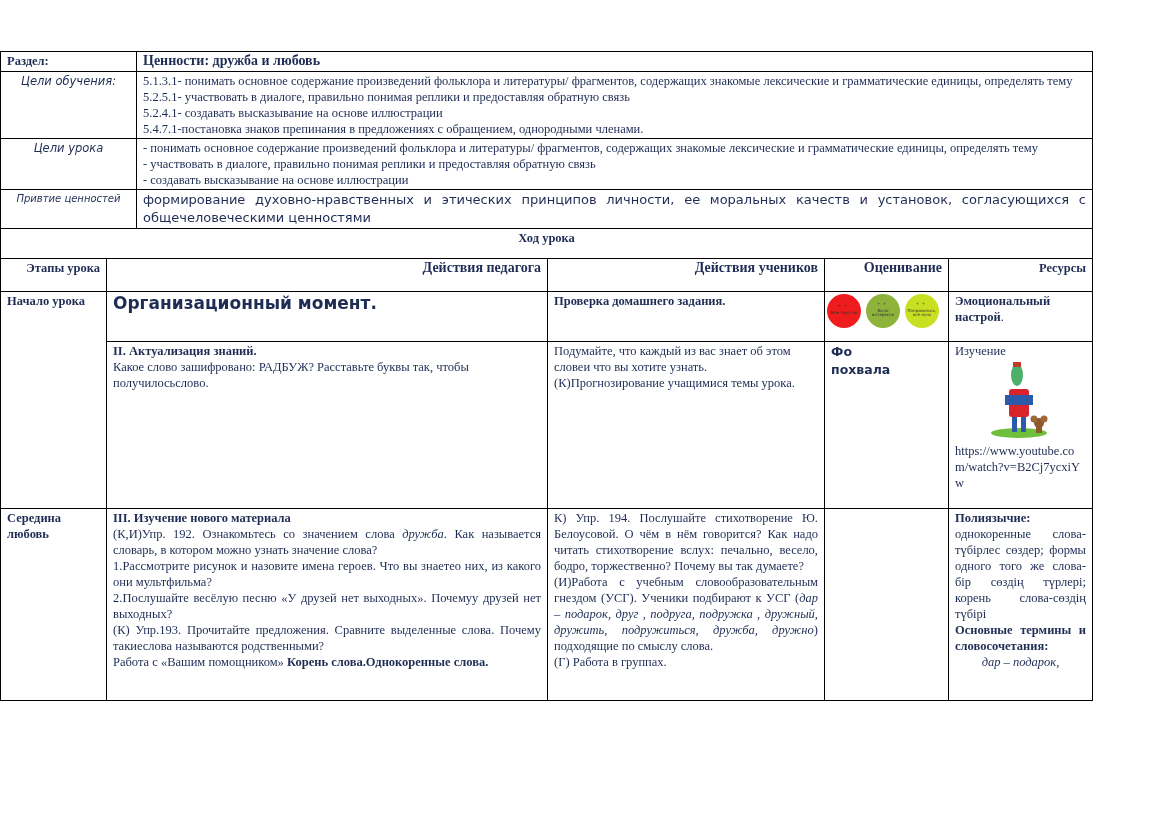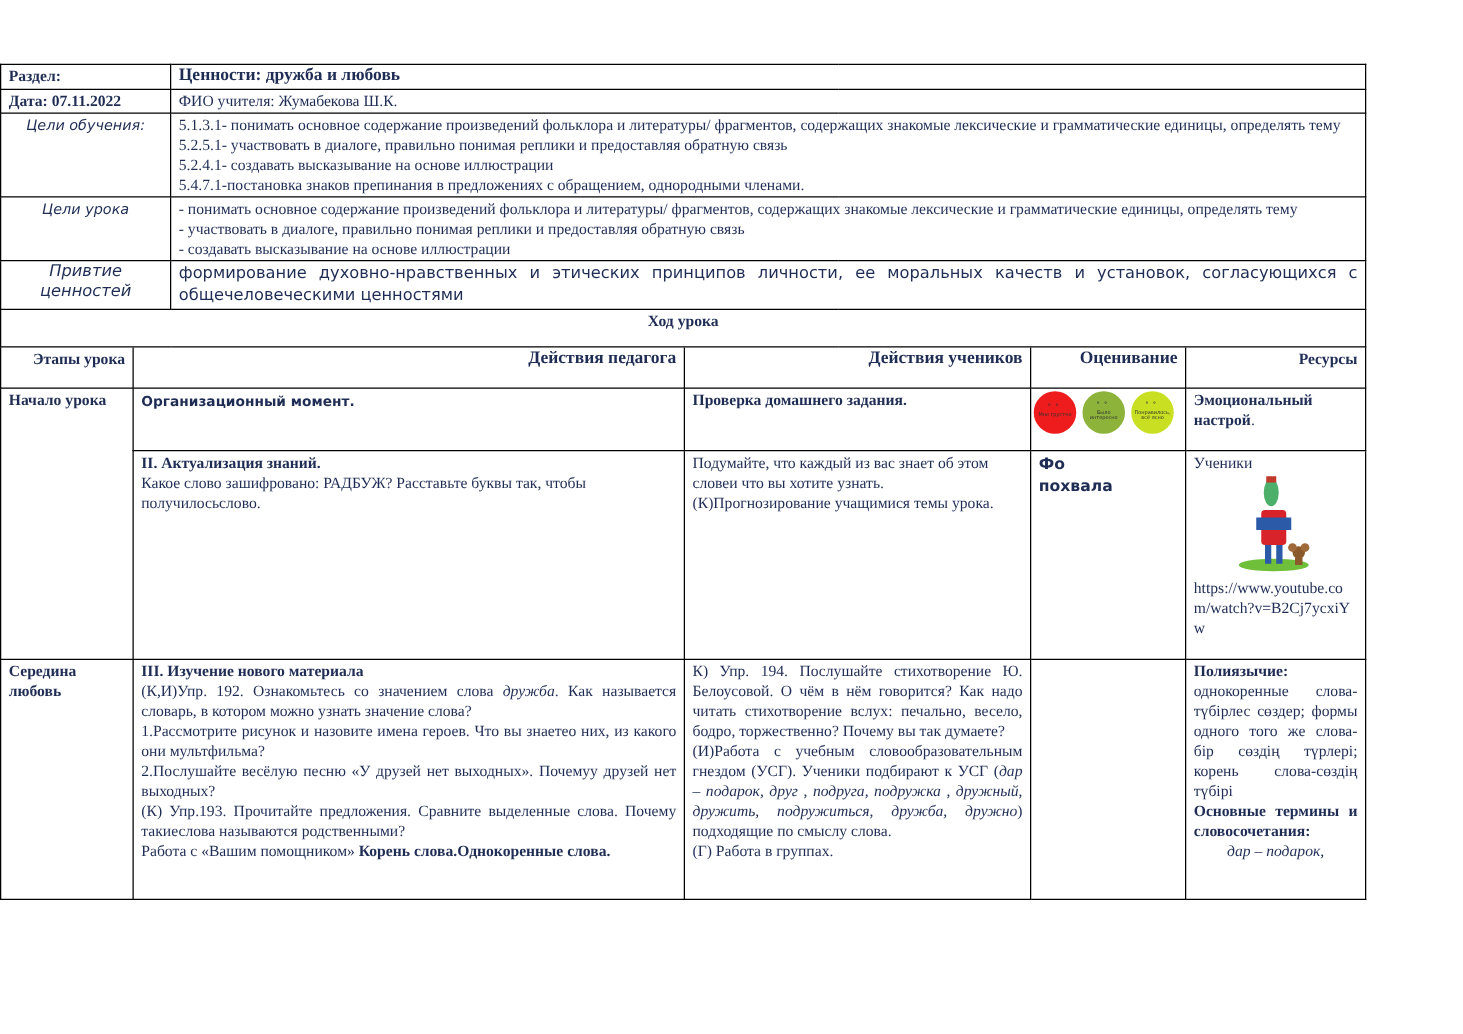--- a/index.html
+++ b/index.html
@@ -32,43 +32,39 @@
     <colgroup>
         <col style="width:136px">
         <col style="width:534px">
         <col style="width:422px">
       </colgroup>
     <tbody>
         <tr style="height:20px">
       <td class="b">Раздел:</td>
       <td colspan="2" class="b big">Ценности: дружба и любовь</td>
     </tr>
-    <tr style="height:18px">
-      <td class="b">Дата: 07.11.2022</td>
-      <td colspan="2">ФИО учителя: Жумабекова Ш.К.</td>
-    </tr>
     <tr>
       <td class="sans i">Цели обучения:</td>
       <td colspan="2">
         <div>5.1.3.1- понимать основное содержание произведений фольклора и литературы/ фрагментов, содержащих знакомые лексические и грамматические единицы, определять тему</div>
         <div>5.2.5.1- участвовать в диалоге, правильно понимая реплики и предоставляя обратную связь</div>
         <div>5.2.4.1- создавать высказывание на основе иллюстрации</div>
         <div>5.4.7.1-постановка знаков препинания в предложениях с обращением, однородными членами.</div>
       </td>
     </tr>
     <tr>
       <td class="sans i">Цели урока</td>
       <td colspan="2" class="j">
         <div>- понимать основное содержание произведений фольклора и литературы/ фрагментов, содержащих знакомые лексические и грамматические единицы, определять тему</div>
         <div>- участвовать в диалоге, правильно понимая реплики и предоставляя обратную связь</div>
         <div>- создавать высказывание на основе иллюстрации</div>
       </td>
     </tr>
     <tr>
-      <td class="sans i" style="font-size:13px">Привтие ценностей</td>
+      <td class="sans i" style="font-size:10px">Привтие ценностей</td>
       <td colspan="2" class="sans j" style="font-size:13px;line-height:18px">формирование духовно-нравственных и этических принципов личности, ее моральных качеств и установок, согласующихся с общечеловеческими ценностями</td>
     </tr>
     <tr style="height:30px">
       <td colspan="3" class="b c">Ход урока</td>
     </tr>
   </tbody>
     </table>
 
   <table>
     <colgroup>
@@ -81,21 +77,21 @@
     <tbody>
         <tr style="height:32px">
       <td class="b t2">Этапы урока</td>
       <td class="b big t2">Действия педагога</td>
       <td class="b big t2">Действия учеников</td>
       <td class="b big t2">Оценивание</td>
       <td class="b t2">Ресурсы</td>
     </tr>
     <tr style="height:50px">
       <td rowspan="2" class="b">Начало урока</td>
-      <td class="sans b" style="font-size:11px;padding-top:3px">Организационный момент.</td>
+      <td class="sans b" style="font-size:17px;padding-top:3px">Организационный момент.</td>
       <td class="b">Проверка домашнего задания.</td>
       <td style="border-top:none;padding:0">
         <div class="smiley-wrap">
           <div class="smiley" style="background:#ee1c1c">
                 <span class="eyes">˚˚</span>
                 <span>Мне грустно</span>
               </div>
           <div class="smiley" style="background:#8db33a">
                 <span class="eyes">˚˚</span>
                 <span>Было интересно</span>
@@ -112,21 +108,21 @@
       <td>
         <div class="b">II. Актуализация знаний.</div>
         <div>Какое слово зашифровано: РАДБУЖ? Расставьте буквы так, чтобы получилосьслово.</div>
       </td>
       <td>Подумайте, что каждый из вас знает об этом словеи что вы хотите узнать. (К)Прогнозирование учащимися темы урока.</td>
       <td class="sans b" style="font-size:12.5px;line-height:18px">
         <div>Фо</div>
         <div>похвала</div>
       </td>
       <td>
-        <div>Ученики</div>
+        <div>Изучение</div>
         <div class="croc">
           <svg width="62" height="78" viewBox="0 0 62 78">
             <ellipse cx="30" cy="72" rx="28" ry="5" fill="#6fbf3a"></ellipse>
             <rect x="20" y="28" width="20" height="28" rx="3" fill="#d8232a"></rect>
             <rect x="16" y="34" width="28" height="10" fill="#2a5aa8"></rect>
             <rect x="23" y="56" width="5" height="15" fill="#2a5aa8"></rect>
             <rect x="32" y="56" width="5" height="15" fill="#2a5aa8"></rect>
             <ellipse cx="28" cy="14" rx="6" ry="11" fill="#4caf6a"></ellipse>
             <rect x="24" y="1" width="8" height="5" fill="#c0392b"></rect>
             <circle cx="50" cy="62" r="5" fill="#8b5a2b"></circle>

